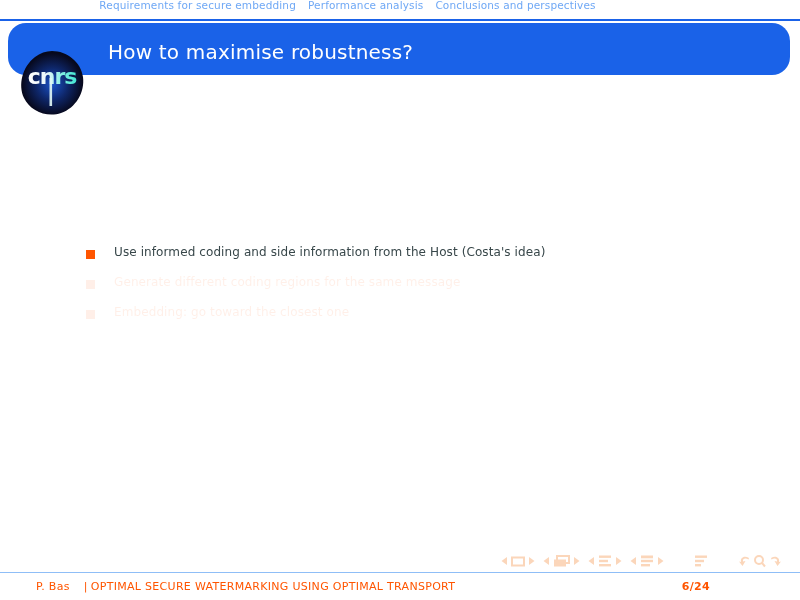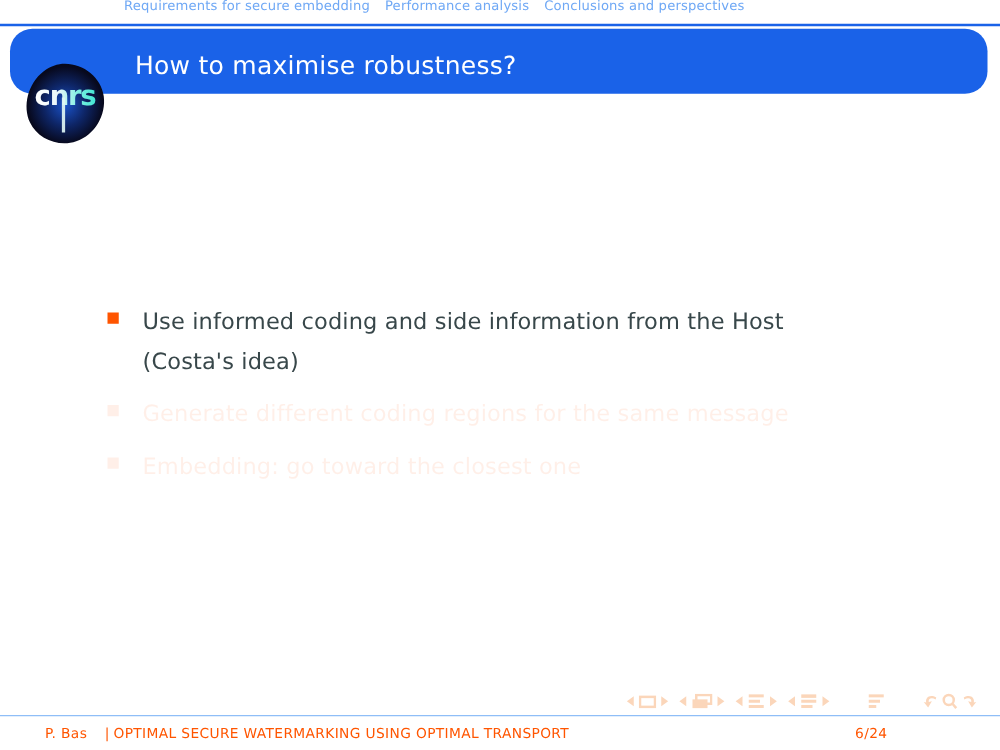--- a/index.html
+++ b/index.html
@@ -91,22 +91,22 @@
   }
   .bullet-marker {
     width: 9px;
     height: 9px;
     flex: 0 0 9px;
     background: #FF5500;
     margin-top: 8px;
     margin-right: 19px;
   }
   .bullet-text {
-    font-size: 18px;
-    line-height: 32px;
+    font-size: 12px;
+    line-height: 20px;
     color: #38474A;
     letter-spacing: 0.1px;
     max-width: 575px;
   }
   .bullet-item.dimmed { opacity: 0.085; }
   .bullet-item.dimmed .bullet-text { color: #FF5500; }
   .bullet-item.dimmed .bullet-marker { background: #FF5500; }
 
   
   #nav-symbols {
@@ -139,21 +139,21 @@
   }
   .footer-text {
     font-size: 11px;
     color: #FF5500;
     letter-spacing: 0.3px;
     white-space: nowrap;
     line-height: 1;
   }
   #footer-author { margin-right: 14px; }
   #footer-sep { margin-right: 3px; }
-  #footer-page { margin-left: auto; }
+  #footer-page { margin-left: auto; font-weight: bold; }
 </style>
 </head>
 <body>
 
 <div id="headline-nav">
   <span class="nav-section">Requirements for secure embedding</span>
   <span class="nav-section">Performance analysis</span>
   <span class="nav-section current">Conclusions and perspectives</span>
 </div>
 <div id="headline-rule"></div>

